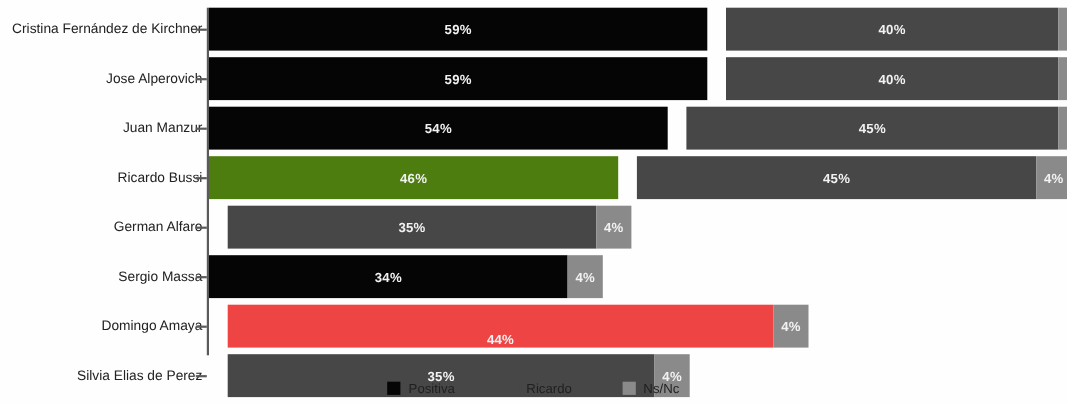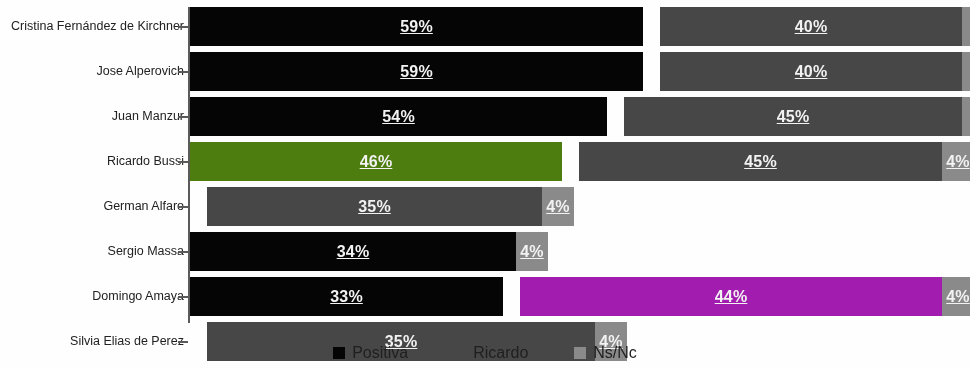--- a/index.html
+++ b/index.html
@@ -71,26 +71,25 @@
     position: relative;
     display: flex;
     align-items: center;
     justify-content: center;
     overflow: hidden;
   }
   .seg-pos { background: #050505; }
   .seg-neg { background: #474747; margin-left: 17px; }
   .seg-nsnc { background: #8a8a8a; }
   .seg-val {
-    font-size: 16px;
+    font-size: 12px;
     font-weight: bold;
     color: #f2f2f2;
     letter-spacing: 0.2px;
     white-space: nowrap;
-    text-decoration: underline;
   }
 
   
   #legend {
     position: absolute;
     left: 0;
     top: 338px;
     width: 970px;
     height: 30px;
     display: flex;
@@ -102,21 +101,21 @@
     display: flex;
     align-items: center;
     gap: 7px;
   }
   .legend-swatch {
     width: 12px;
     height: 12px;
     display: block;
   }
   .legend-label {
-    font-size: 16px;
+    font-size: 12px;
     color: #1f1f1f;
     white-space: nowrap;
   }
 </style>
 </head>
 <body>
 
 <div id="chart-root">
 
   <div id="plot">
@@ -197,24 +196,21 @@
             </div>
             <div class="seg seg-nsnc" style="width: 32px; background: rgb(138, 138, 138);">
               <span class="seg-val">4%</span>
             </div>
           </div>
         </div>
         <div class="row" style="top: 277px;">
           <div class="cat-label">Domingo Amaya</div>
           <div class="tick"></div>
           <div class="bar">
-            <div class="seg seg-pos" style="width: 313px; background: rgb(5, 5, 5);">
-              <span class="seg-val">33%</span>
-            </div>
-            <div class="seg seg-neg" style="width: 422px; background: #a21caf;">
+            <div class="seg seg-neg" style="width: 496px; background: #ef4444; align-items: flex-end;">
               <span class="seg-val">44%</span>
             </div>
             <div class="seg seg-nsnc" style="width: 32px; background: rgb(138, 138, 138);">
               <span class="seg-val">4%</span>
             </div>
           </div>
         </div>
         <div class="row" style="top: 322px;">
           <div class="cat-label">Silvia Elias de Perez</div>
           <div class="tick"></div>

